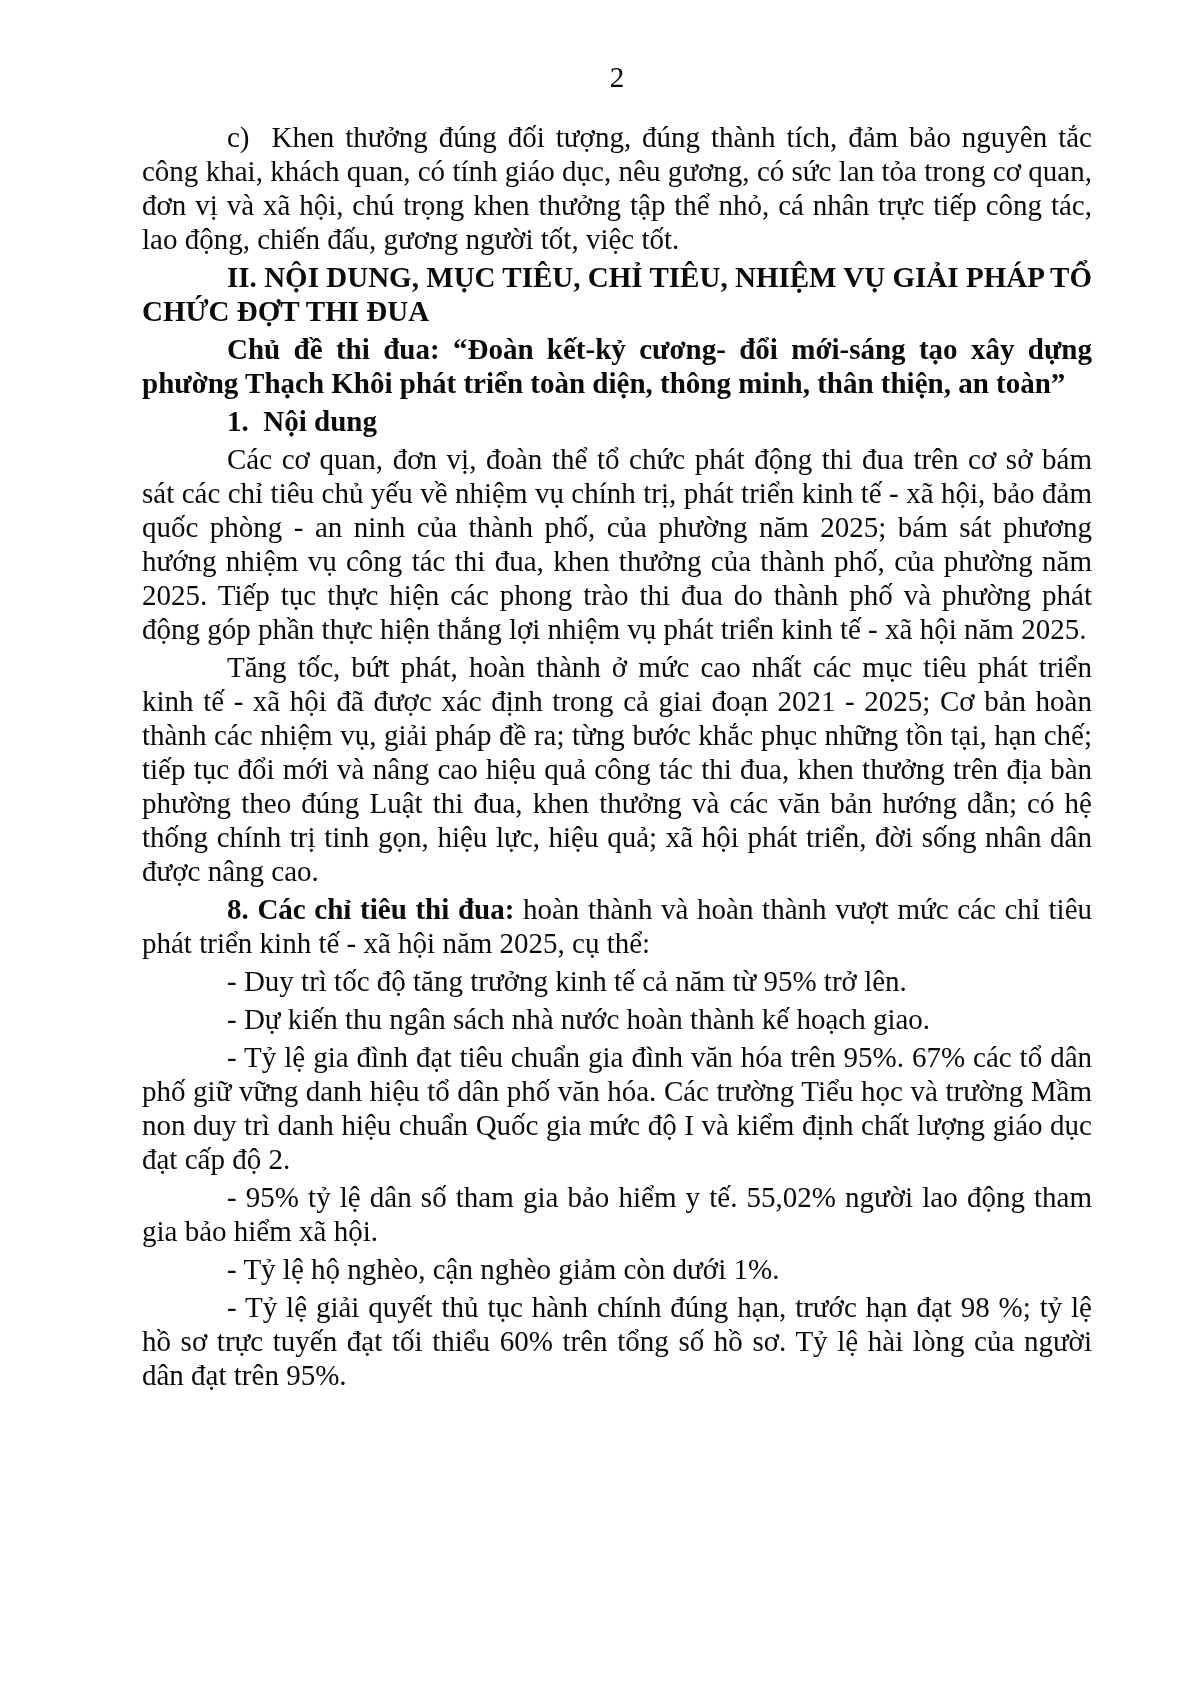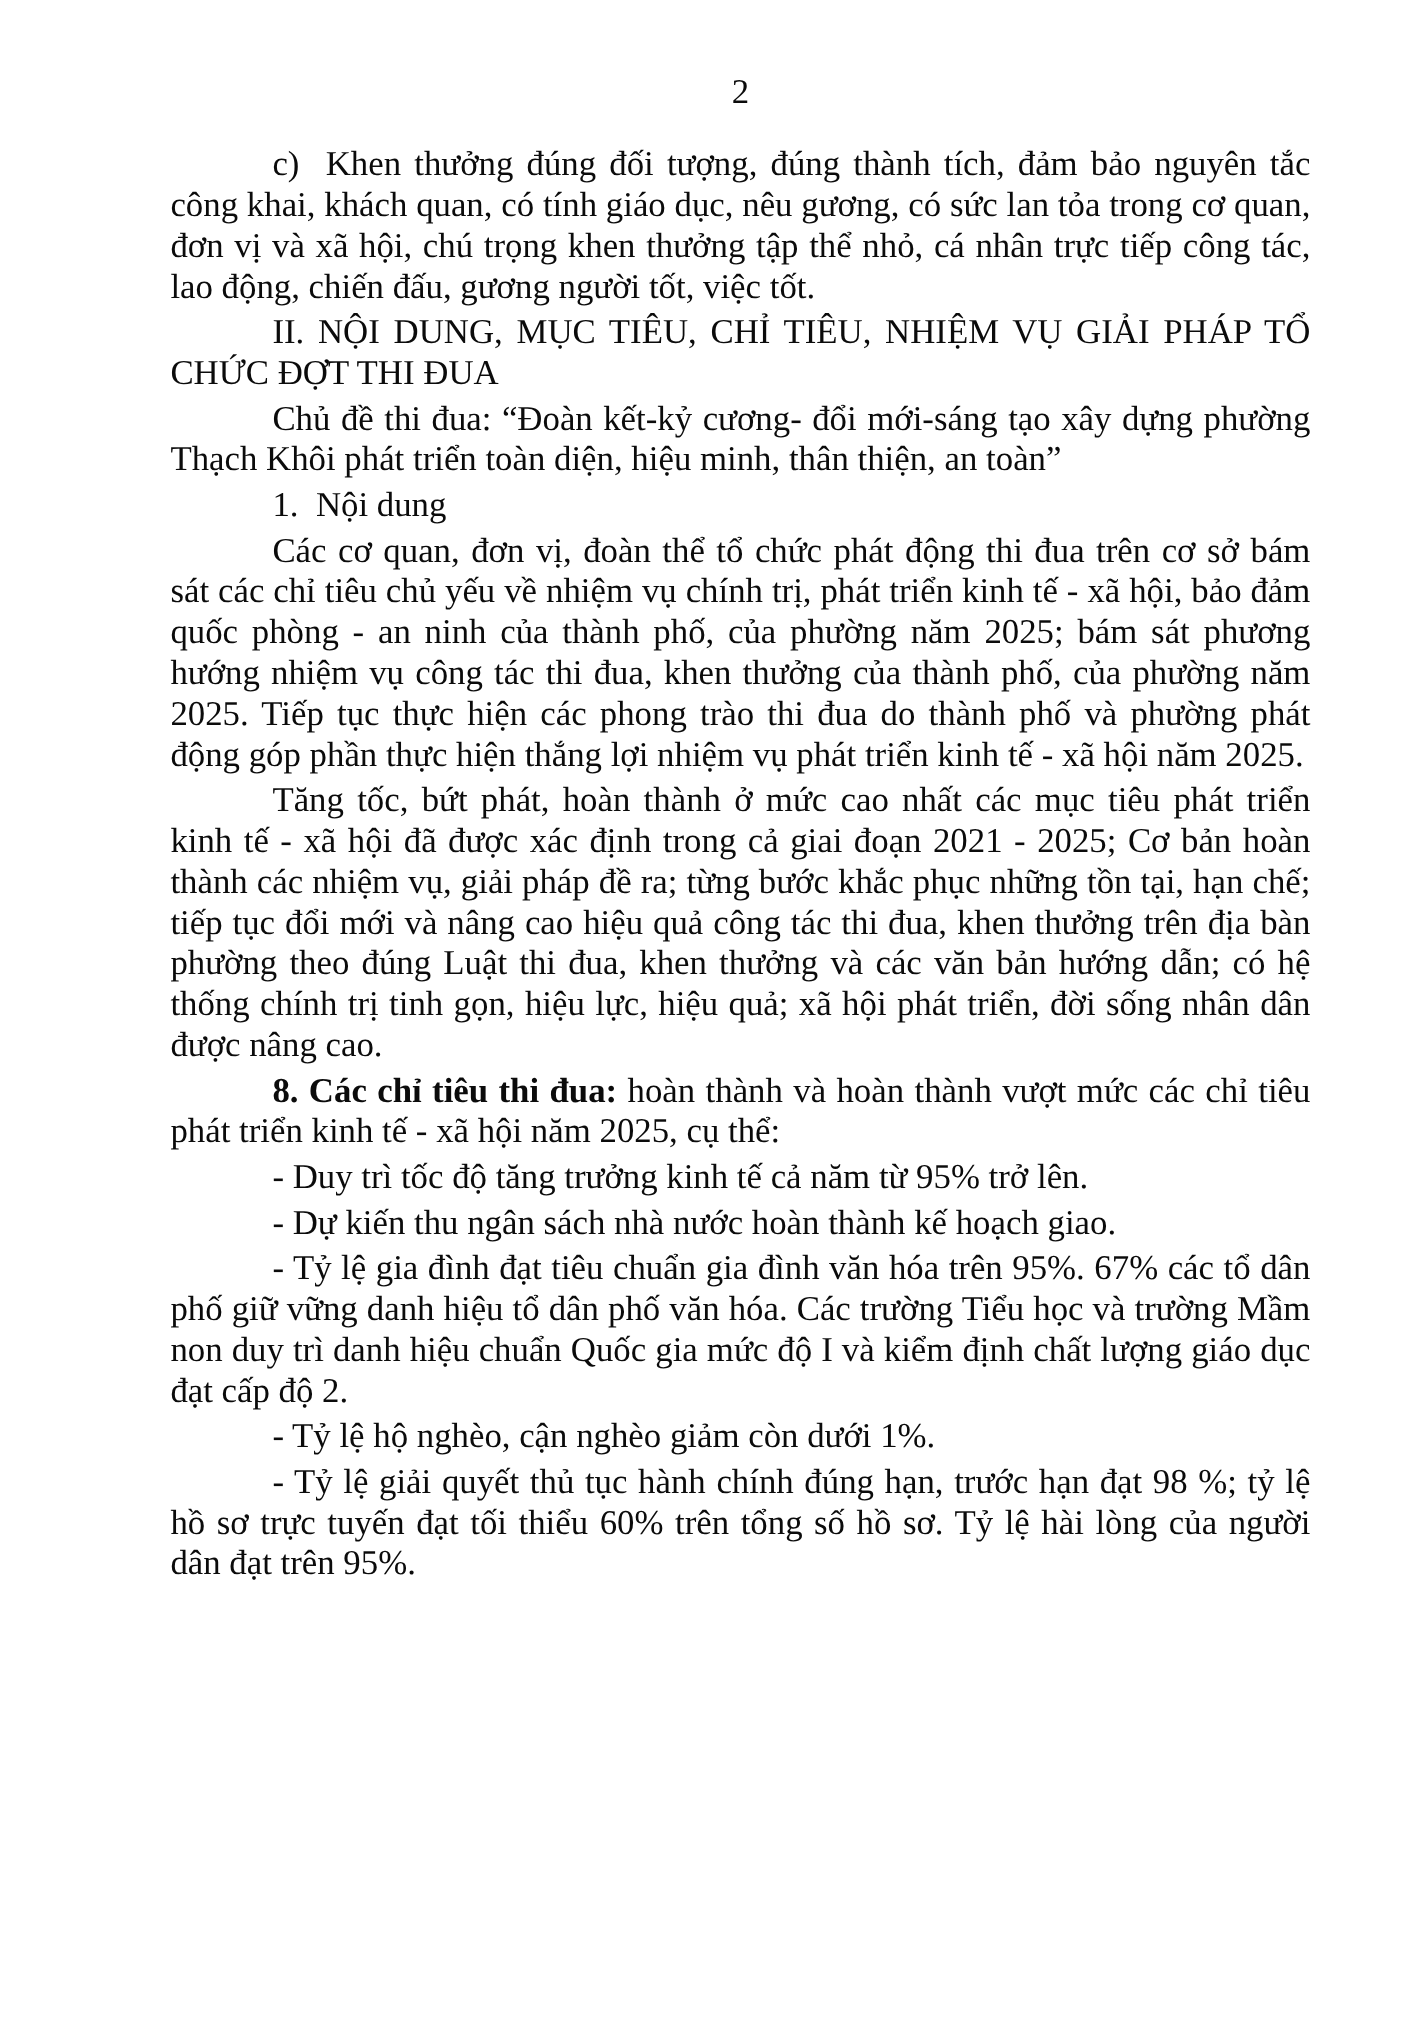--- a/index.html
+++ b/index.html
@@ -19,44 +19,45 @@
   .page-number {
     text-align: center;
     margin: 0 0 26px 0;
   }
   p {
     margin: 4px 0;
     text-align: justify;
     text-indent: 85px;
     white-space: pre-wrap;
   }
-  .bold { font-weight: normal; }
+  .bold { font-weight: bold; }
   b { font-weight: bold; }
 </style>
 </head>
 <body>
 
 <div class="page">
 
   <div class="page-number">2</div>
 
   <p class="body">c)  Khen thưởng đúng đối tượng, đúng thành tích, đảm bảo nguyên tắc công khai, khách quan, có tính giáo dục, nêu gương, có sức lan tỏa trong cơ quan, đơn vị và xã hội, chú trọng khen thưởng tập thể nhỏ, cá nhân trực tiếp công tác, lao động, chiến đấu, gương người tốt, việc tốt.</p>
 
   <p class="bold">II. NỘI DUNG, MỤC TIÊU, CHỈ TIÊU, NHIỆM VỤ GIẢI PHÁP TỔ CHỨC ĐỢT THI ĐUA</p>
 
-  <p class="bold">Chủ đề thi đua: “Đoàn kết-kỷ cương- đổi mới-sáng tạo xây dựng phường Thạch Khôi phát triển toàn diện, hiệu minh, thân thiện, an toàn”</p>
+  <p class="bold">Chủ đề thi đua: “Đoàn kết-kỷ cương- đổi mới-sáng tạo xây dựng phường Thạch Khôi phát triển toàn diện, thông minh, thân thiện, an toàn”</p>
 
   <p class="bold">1.  Nội dung</p>
 
   <p class="body">Các cơ quan, đơn vị, đoàn thể tổ chức phát động thi đua trên cơ sở bám sát các chỉ tiêu chủ yếu về nhiệm vụ chính trị, phát triển kinh tế - xã hội, bảo đảm quốc phòng - an ninh của thành phố, của phường năm 2025; bám sát phương hướng nhiệm vụ công tác thi đua, khen thưởng của thành phố, của phường năm 2025. Tiếp tục thực hiện các phong trào thi đua do thành phố và phường phát động góp phần thực hiện thắng lợi nhiệm vụ phát triển kinh tế - xã hội năm 2025.</p>
 
 
   <p class="body">Tăng tốc, bứt phát, hoàn thành ở mức cao nhất các mục tiêu phát triển kinh tế - xã hội đã được xác định trong cả giai đoạn 2021 - 2025; Cơ bản hoàn thành các nhiệm vụ, giải pháp đề ra; từng bước khắc phục những tồn tại, hạn chế; tiếp tục đổi mới và nâng cao hiệu quả công tác thi đua, khen thưởng trên địa bàn phường theo đúng Luật thi đua, khen thưởng và các văn bản hướng dẫn; có hệ thống chính trị tinh gọn, hiệu lực, hiệu quả; xã hội phát triển, đời sống nhân dân được nâng cao.</p>
 
   <p class="body"><b>8. Các chỉ tiêu thi đua:</b><span> hoàn thành và hoàn thành vượt mức các chỉ tiêu phát triển kinh tế - xã hội năm 2025, cụ thể:</span></p>
 
   <p class="body">- Duy trì tốc độ tăng trưởng kinh tế cả năm từ 95% trở lên.</p>
   <p class="body">- Dự kiến thu ngân sách nhà nước hoàn thành kế hoạch giao.</p>
   <p class="body">- Tỷ lệ gia đình đạt tiêu chuẩn gia đình văn hóa trên 95%. 67% các tổ dân phố giữ vững danh hiệu tổ dân phố văn hóa. Các trường Tiểu học và trường Mầm non duy trì danh hiệu chuẩn Quốc gia mức độ I và kiểm định chất lượng giáo dục đạt cấp độ 2.</p>
+  <p class="body">- 95% tỷ lệ dân số tham gia bảo hiểm y tế. 55,02% người lao động tham gia bảo hiểm xã hội.</p>
   <p class="body">- Tỷ lệ hộ nghèo, cận nghèo giảm còn dưới 1%.</p>
   <p class="body">- Tỷ lệ giải quyết thủ tục hành chính đúng hạn, trước hạn đạt 98 %; tỷ lệ hồ sơ trực tuyến đạt tối thiểu 60% trên tổng số hồ sơ. Tỷ lệ hài lòng của người dân đạt trên 95%.</p>
 
 </div>
 
 </body></html>

